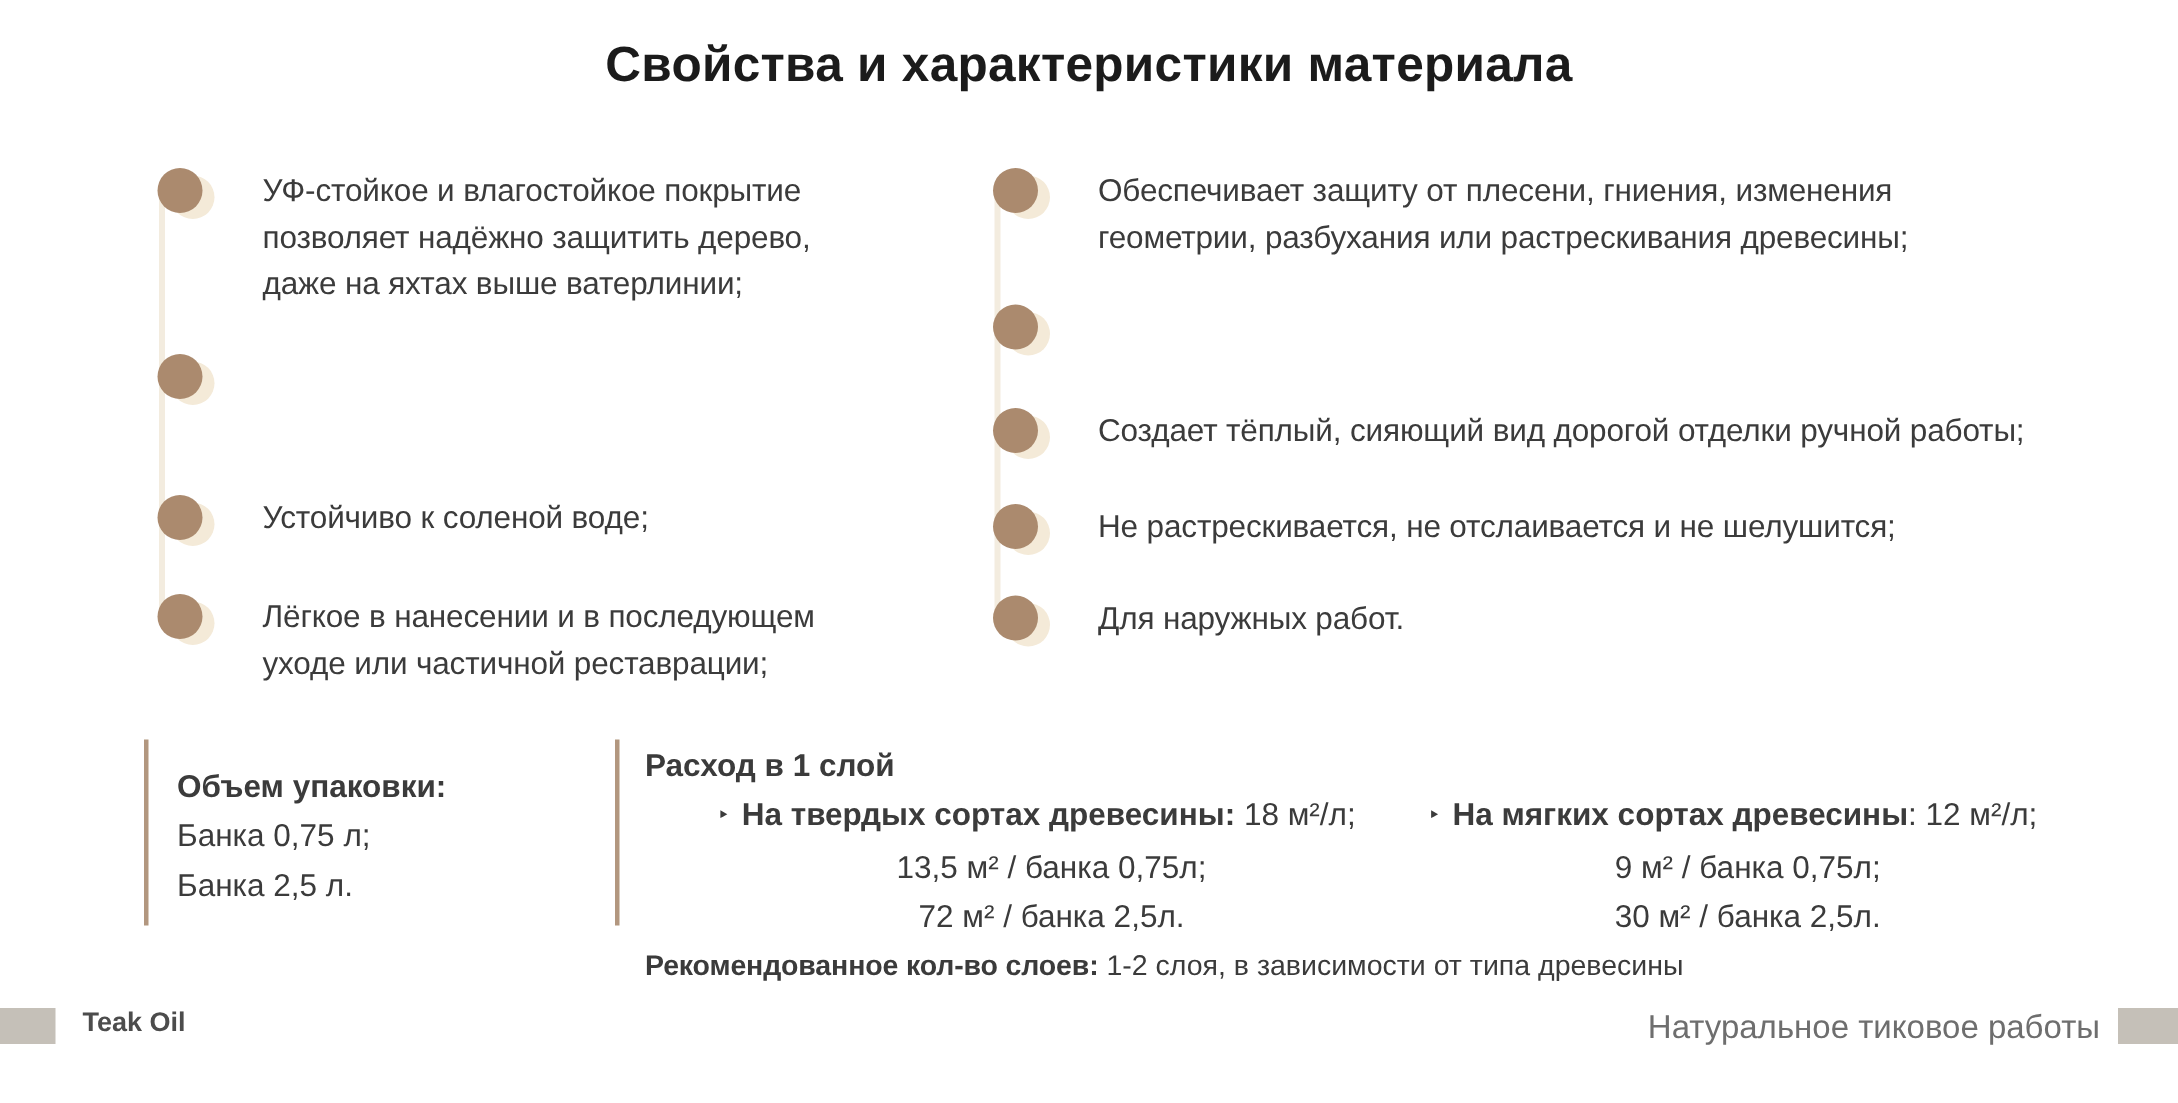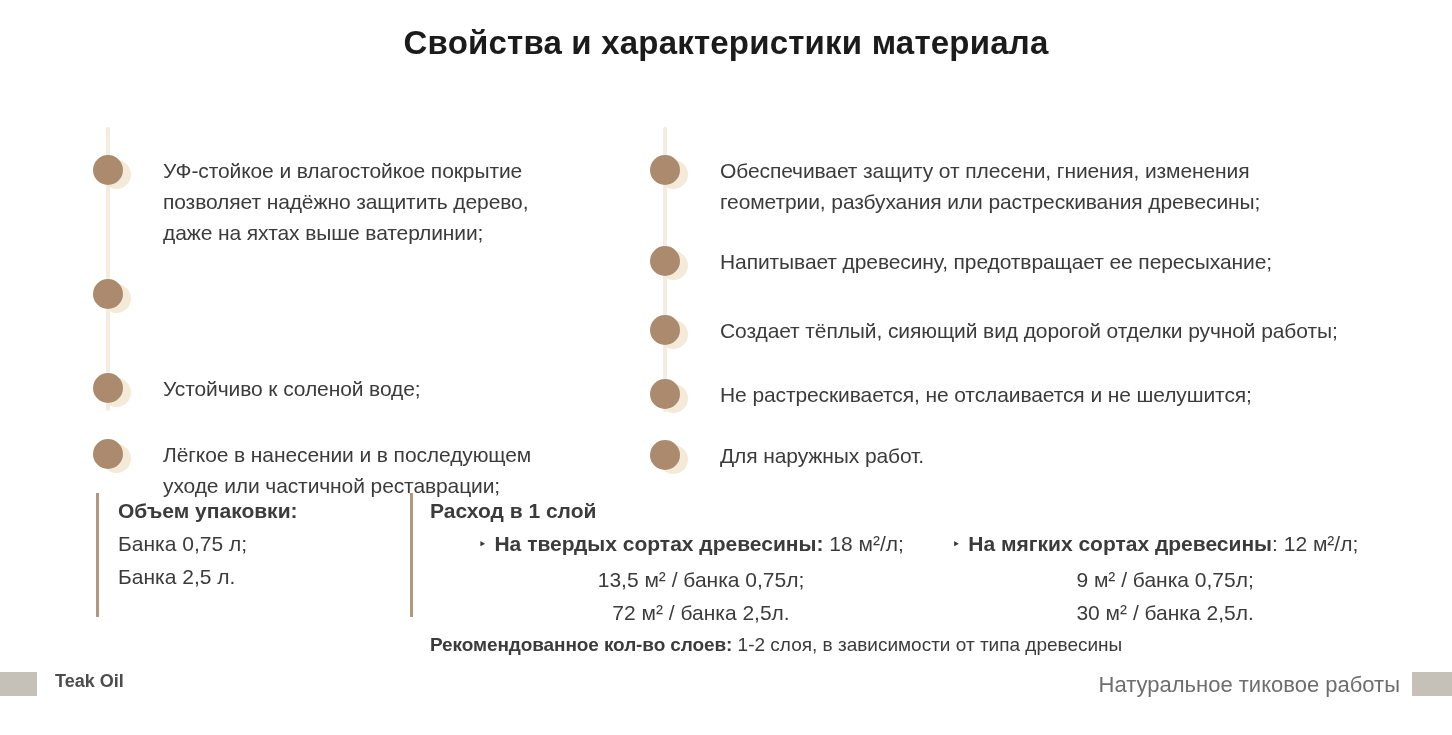--- a/index.html
+++ b/index.html
@@ -33,21 +33,21 @@
   
   .col{position:absolute;top:0;}
   .col-left{left:93px;width:540px;}
   .col-right{left:650px;width:790px;}
   .connector{
     position:absolute;left:13px;width:4px;
     background:var(--connector);border-radius:2px;
   }
   .col-left .connector{top:127px;height:284px;}
   .col-right .connector{top:127px;height:285px;}
-  .feature{position:absolute;left:0;display:flex;align-items:flex-start;margin-top:43px;}
+  .feature{position:absolute;left:12px;display:flex;align-items:flex-start;}
   .dot-wrap{position:relative;width:70px;height:30px;flex:none;}
   .dot-halo{
     position:absolute;left:9px;top:5px;width:29px;height:29px;
     border-radius:50%;background:var(--halo);
   }
   .dot{
     position:absolute;left:0;top:0;width:30px;height:30px;
     border-radius:50%;background:var(--dot);
   }
   .ftext{
@@ -55,21 +55,21 @@
     white-space:pre-line;
     letter-spacing:-0.1px;
   }
   
   .vrule{
     position:absolute;top:493px;width:3px;height:124px;
     background:var(--rule);
   }
   .vrule.r1{left:96px;}
   .vrule.r2{left:410px;}
-  .packaging{position:absolute;left:118px;top:494px;font-size:21px;line-height:33px;}
+  .packaging{position:absolute;left:118px;top:508px;font-size:21px;line-height:33px;}
   .b-head{font-weight:bold;}
   .consumption{position:absolute;left:430px;top:494px;font-size:21px;line-height:33px;}
   .c-cols{display:flex;text-align:center;}
   .c-col.hard{width:522px;flex:none;}
   .c-col.soft{flex:none;}
   .tri{
     font-size:14px;display:inline-block;
     margin-right:8px;transform:translateY(-2px);
   }
   .c-sub{padding-left:20px;}
@@ -145,21 +145,20 @@
           <i class="dot"></i>
         </div>
       <div class="ftext">Обеспечивает защиту от плесени, гниения, изменения
 геометрии, разбухания или растрескивания древесины;</div>
     </div>
     <div class="feature" style="top:203px">
       <div class="dot-wrap">
           <i class="dot-halo"></i>
           <i class="dot"></i>
         </div>
-      <div class="ftext">Напитывает древесину, предотвращает ее пересыхание;</div>
     </div>
     <div class="feature" style="top:272px">
       <div class="dot-wrap">
           <i class="dot-halo"></i>
           <i class="dot"></i>
         </div>
       <div class="ftext">Создает тёплый, сияющий вид дорогой отделки ручной работы;</div>
     </div>
     <div class="feature" style="top:336px">
       <div class="dot-wrap">

